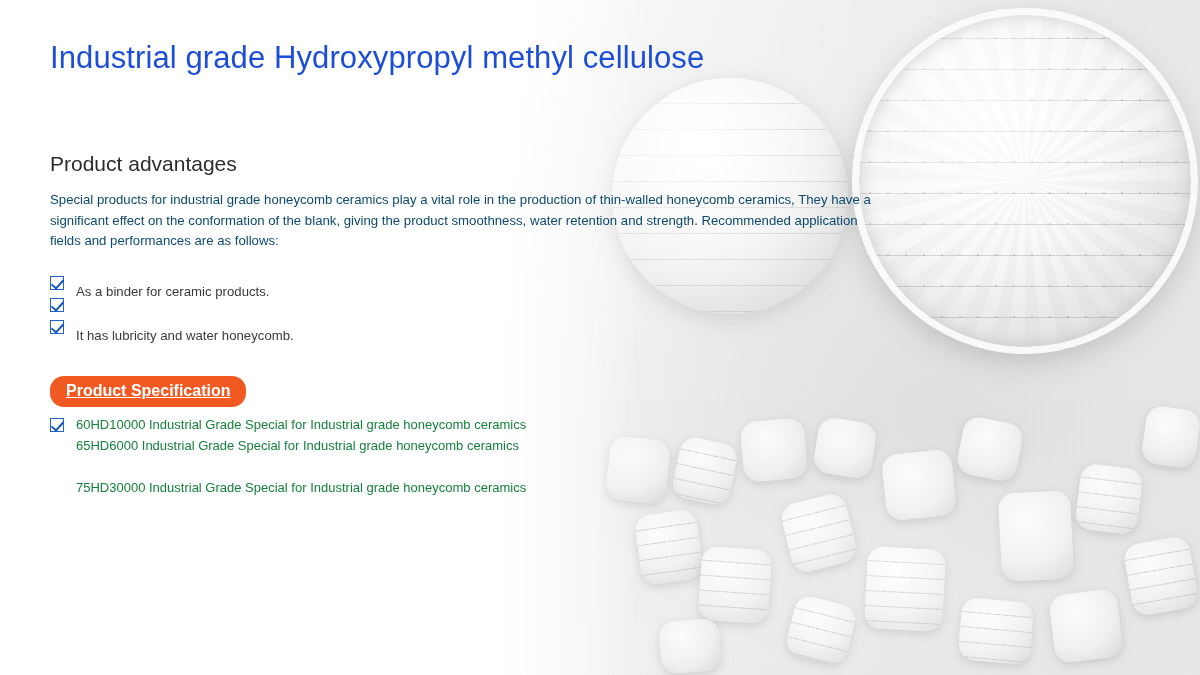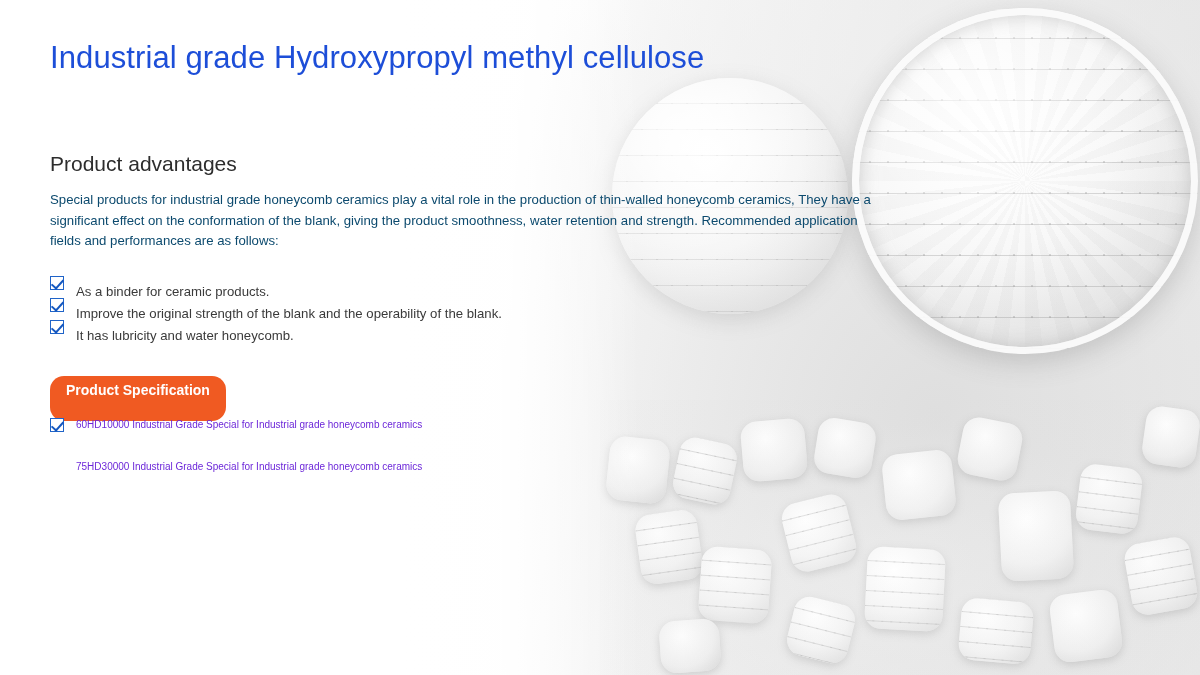--- a/index.html
+++ b/index.html
@@ -185,45 +185,46 @@
     font-size: 13.2px;
     color: #3a3a3a;
     line-height: 22px;
     margin-top: 17px;
   }
   .badge {
     position: absolute;
     left: 50px; top: 376px;
     background: #f05a22;
     color: #ffffff;
-    font-size: 14px;
+    font-size: 16px;
     font-weight: bold;
-    padding: 6px 16px 23px 16px;
+    padding: 6px 16px 7px 16px;
     border-radius: 14px;
     display: inline-block;
     white-space: nowrap;
+    text-decoration: underline;
   }
   .spec-list {
     position: absolute;
     left: 50px; top: 414px;
     width: 700px;
   }
   .spec-row {
     display: flex;
     align-items: center;
     height: 21px;
   }
   .spec-row .check-slot {
     width: 14px; height: 14px;
     flex: 0 0 auto;
     margin-right: 12px;
   }
   .spec-text {
-    font-size: 10px;
-    color: #6d28d9;
+    font-size: 13px;
+    color: #15803d;
     line-height: 21px;
   }
 </style>
 </head>
 <body>
 
 <div id="page">
 
   <div class="photo-bg"></div>
   <div class="soft-grey-top"></div>
@@ -305,37 +306,40 @@
 
     <div class="paragraph">Special products for industrial grade honeycomb ceramics play a vital role in the production of thin-walled honeycomb ceramics, They have a significant effect on the conformation of the blank, giving the product smoothness, water retention and strength. Recommended application fields and performances are as follows:</div>
 
     <div class="bullets">
       <div class="bullet-row">
         <span class="check"></span>
         <span class="bullet-text">As a binder for ceramic products.</span>
       </div>
       <div class="bullet-row">
         <span class="check"></span>
-        <span class="bullet-text">Improve the original strength of the blank and the operability of the blank.</span>
       </div>
       <div class="bullet-row">
         <span class="check"></span>
         <span class="bullet-text">It has lubricity and water honeycomb.</span>
       </div>
     </div>
 
     <div class="badge">Product Specification</div>
 
     <div class="spec-list">
       <div class="spec-row">
         <span class="check"></span>
         <span class="spec-text">60HD10000 Industrial Grade Special for Industrial grade honeycomb ceramics</span>
       </div>
       <div class="spec-row">
         <span class="check-slot"></span>
+        <span class="spec-text">65HD6000 Industrial Grade Special for Industrial grade honeycomb ceramics</span>
+      </div>
+      <div class="spec-row">
+        <span class="check-slot"></span>
       </div>
       <div class="spec-row">
         <span class="check-slot"></span>
         <span class="spec-text">75HD30000 Industrial Grade Special for Industrial grade honeycomb ceramics</span>
       </div>
     </div>
 
   </div>
 </div>
 

